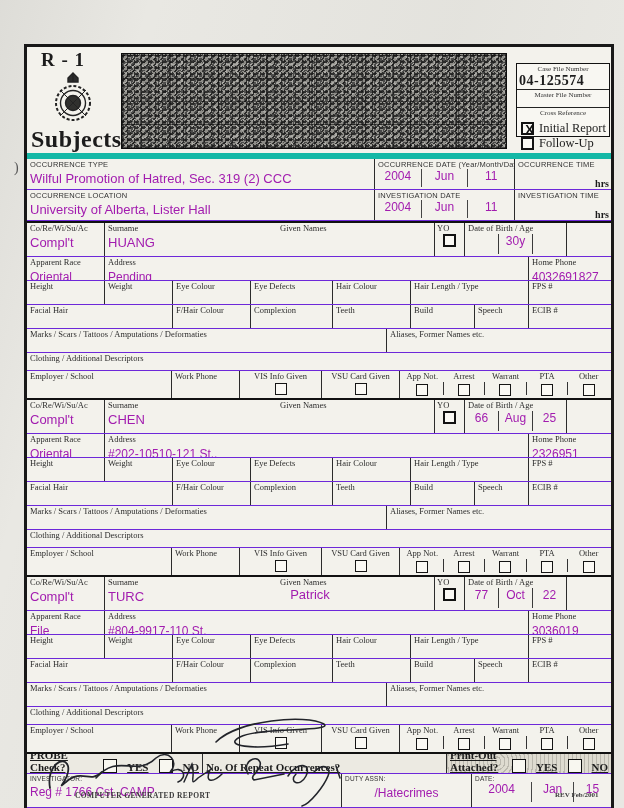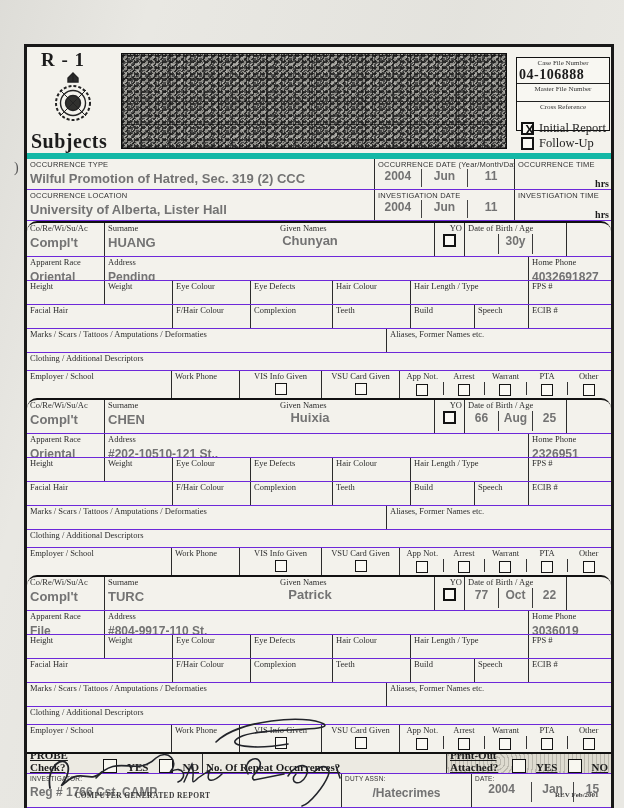--- a/index.html
+++ b/index.html
@@ -17,44 +17,44 @@
     border:3px solid #181818;
     background:#f3f2ec;
   }
   .row{display:flex;align-items:stretch;border-bottom:1px solid #6d28d9;}
   .row:last-child{border-bottom:none;}
   .thicktop{border-top:2px solid #111;}
   .cell{border-right:1px solid #2b2b2b;padding:1px 3px 0 3px;box-sizing:border-box;position:relative;overflow:hidden;}
   .cell:last-child{border-right:none;}
   .lbl{font-size:8.5px;line-height:9px;color:#2d2d2d;display:block;white-space:nowrap;}
   .lbl-sans{font-family:"Liberation Sans",sans-serif;font-size:7.5px;letter-spacing:.2px;color:#333;}
-  .val{font-family:"Liberation Sans",sans-serif;font-weight:bold;font-size:12px;line-height:14px;color:#737373;white-space:nowrap;}
+  .val{font-family:"Liberation Sans",sans-serif;font-weight:normal;font-size:12px;line-height:14px;color:#a21caf;white-space:nowrap;}
   .val-lg{font-size:13px;}
-  .center{text-align:right;}
+  .center{text-align:left;}
   .cb{width:13px;height:13px;border:2px solid #121212;background:#faf9f4;display:inline-block;box-sizing:border-box;}
   .cb-sm{width:12px;height:12px;border:1.5px solid #151515;}
   
   #hdr{display:flex;height:106px;border-bottom:6px solid #14b8a6;}
   #hdr-left{width:92px;position:relative;}
   #form-code{font-weight:bold;font-size:19px;letter-spacing:1px;padding:2px 0 0 14px;}
-  #form-title{font-weight:bold;font-size:20px;position:absolute;bottom:0px;left:4px;letter-spacing:.5px;}
+  #form-title{font-weight:bold;font-size:24px;position:absolute;bottom:0px;left:4px;letter-spacing:.5px;}
   #redacted{
     position:absolute;left:94px;top:6px;width:384px;height:94px;
     border:1.5px solid #0d0d0d;
     background:
       repeating-linear-gradient(0deg, rgba(10,10,10,.55) 0 1px, rgba(0,0,0,0) 1px 23px),
       repeating-linear-gradient(90deg, rgba(10,10,10,.5) 0 1px, rgba(0,0,0,0) 1px 48px),
       repeating-radial-gradient(circle at 17% 29%, rgba(20,20,20,.8) 0 1.4px, rgba(0,0,0,0) 1.4px 4px),
       repeating-radial-gradient(circle at 71% 67%, rgba(45,45,45,.7) 0 1.8px, rgba(0,0,0,0) 1.8px 5px),
       repeating-radial-gradient(circle at 45% 85%, rgba(200,200,195,.5) 0 1.2px, rgba(0,0,0,0) 1.2px 6px),
       #8e8d88;
     background-size:100% 100%,100% 100%,7px 6px,9px 8px,11px 9px,100% 100%;
   }
   #hdr-right{position:absolute;left:486px;top:0;width:98px;height:106px;}
-  #filebox{position:absolute;left:3px;top:10px;width:92px;border:1.5px solid #111;background:#f8f7f2;}
+  #filebox{position:absolute;left:3px;top:16px;width:92px;border:1.5px solid #111;background:#f8f7f2;}
   #filebox .fb{border-bottom:1px solid #222;padding:1px 2px;min-height:15px;}
   #filebox .fb:last-child{border-bottom:none;min-height:26px;}
   #filebox .fb-lbl{display:block;text-align:center;font-size:7px;color:#333;line-height:8px;}
   #filebox .fb-val{display:block;font-weight:bold;font-size:14px;font-family:"Liberation Serif",serif;letter-spacing:.5px;line-height:15px;}
   .rptline{position:absolute;left:8px;display:flex;align-items:center;gap:5px;font-size:12.5px;}
   .xmark{position:absolute;left:0;top:-1px;width:13px;height:13px;font-family:"Liberation Sans",sans-serif;
          font-size:13px;font-weight:bold;line-height:13px;text-align:center;color:#111;}
   
   .occ-type{width:348px;}
   .occ-date{width:140px;}
@@ -69,21 +69,21 @@
   .c-race{width:78px;} .c-addr{width:424px;} .c-phone{width:82px;}
   .c-h1{width:78px;} .c-h2{width:68px;} .c-h3{width:78px;} .c-h4{width:82px;} .c-h5{width:78px;} .c-h6{width:118px;} .c-h7{width:82px;}
   .c-f1{width:146px;} .c-f2{width:78px;} .c-f3{width:82px;} .c-f4{width:78px;} .c-f5{width:64px;} .c-f6{width:54px;} .c-f7{width:82px;}
   .c-marks{width:360px;} .c-alias{width:224px;}
   .c-emp{width:145px;} .c-wp{width:68px;} .c-vis{width:82px;text-align:center;} .c-vsu{width:78px;text-align:center;}
   .c-checks{width:211px;display:flex;padding:1px 2px 2px 2px;}
   .chkcol{flex:1;display:flex;flex-direction:column;align-items:center;justify-content:space-between;}
   .chkcol .lbl{font-size:8.5px;}
   .tick{width:1px;background:#333;height:13px;align-self:flex-end;margin-bottom:1px;}
   .r-name{height:33px;} .r-race{height:23px;} .r-desc{height:23px;} .r-marks{height:23px;} .r-cloth{height:17px;} .r-emp{height:27px;}
-  .subject-block{border-top:2px solid #111;border-radius:10px;}
+  .subject-block{border-top:2px solid #111;}
   .dob-grid{display:flex;height:20px;margin-top:1px;}
   .dob-grid .dv{flex:1;border-right:1px solid #3a3a3a;text-align:center;}
   .dob-grid .dv:last-child{border-right:none;}
   .given-lbl{position:absolute;left:175px;top:1px;}
   .given-val{position:absolute;left:130px;top:11px;width:150px;text-align:center;}
   .yo-box{display:block;margin:1px auto 0 auto;}
   
   .probe-row{height:19px;background:#eceae2;align-items:center;}
   .probe-row .cell{height:100%;display:flex;align-items:flex-end;gap:10px;text-decoration:underline;}
   .b-probe{width:176px;} .b-repeat{width:244px;} .b-print{width:164px;
@@ -125,21 +125,21 @@
           <path d="M10 18 L36 44" stroke-width="1"></path>
         </g>
       </svg>
       <div id="form-title">Subjects</div>
     </div>
     <div id="redacted"></div>
     <div id="hdr-right">
       <div id="filebox">
         <div class="fb">
           <span class="fb-lbl">Case File Number</span>
-          <span class="fb-val">04-106888</span>
+          <span class="fb-val">04-125574</span>
         </div>
         <div class="fb">
           <span class="fb-lbl">Master File Number</span>
         </div>
         <div class="fb">
           <span class="fb-lbl">Cross Reference</span>
         </div>
       </div>
       <div class="rptline" style="top:74px;">
         <span class="cb" style="position:relative;">
@@ -195,21 +195,20 @@
     <div class="subject-block">
       <div class="row r-name">
         <div class="cell c-role">
           <span class="lbl">Co/Re/Wi/Su/Ac</span>
           <span class="val val-lg">Compl't</span>
         </div>
         <div class="cell c-name">
           <span class="lbl">Surname</span>
           <span class="lbl given-lbl">Given Names</span>
           <span class="val val-lg">HUANG</span>
-          <span class="val val-lg given-val">Chunyan</span>
         </div>
         <div class="cell c-yo center">
           <span class="lbl">YO</span>
           <span class="cb yo-box"></span>
         </div>
         <div class="cell c-dob">
           <span class="lbl" style="padding:1px 0 0 3px;">Date of Birth / Age</span>
           <div class="dob-grid">
             <span class="dv val"></span>
             <span class="dv val">30y</span>
@@ -341,21 +340,20 @@
     <div class="subject-block">
       <div class="row r-name">
         <div class="cell c-role">
           <span class="lbl">Co/Re/Wi/Su/Ac</span>
           <span class="val val-lg">Compl't</span>
         </div>
         <div class="cell c-name">
           <span class="lbl">Surname</span>
           <span class="lbl given-lbl">Given Names</span>
           <span class="val val-lg">CHEN</span>
-          <span class="val val-lg given-val">Huixia</span>
         </div>
         <div class="cell c-yo center">
           <span class="lbl">YO</span>
           <span class="cb yo-box"></span>
         </div>
         <div class="cell c-dob">
           <span class="lbl" style="padding:1px 0 0 3px;">Date of Birth / Age</span>
           <div class="dob-grid">
             <span class="dv val">66</span>
             <span class="dv val">Aug</span>

